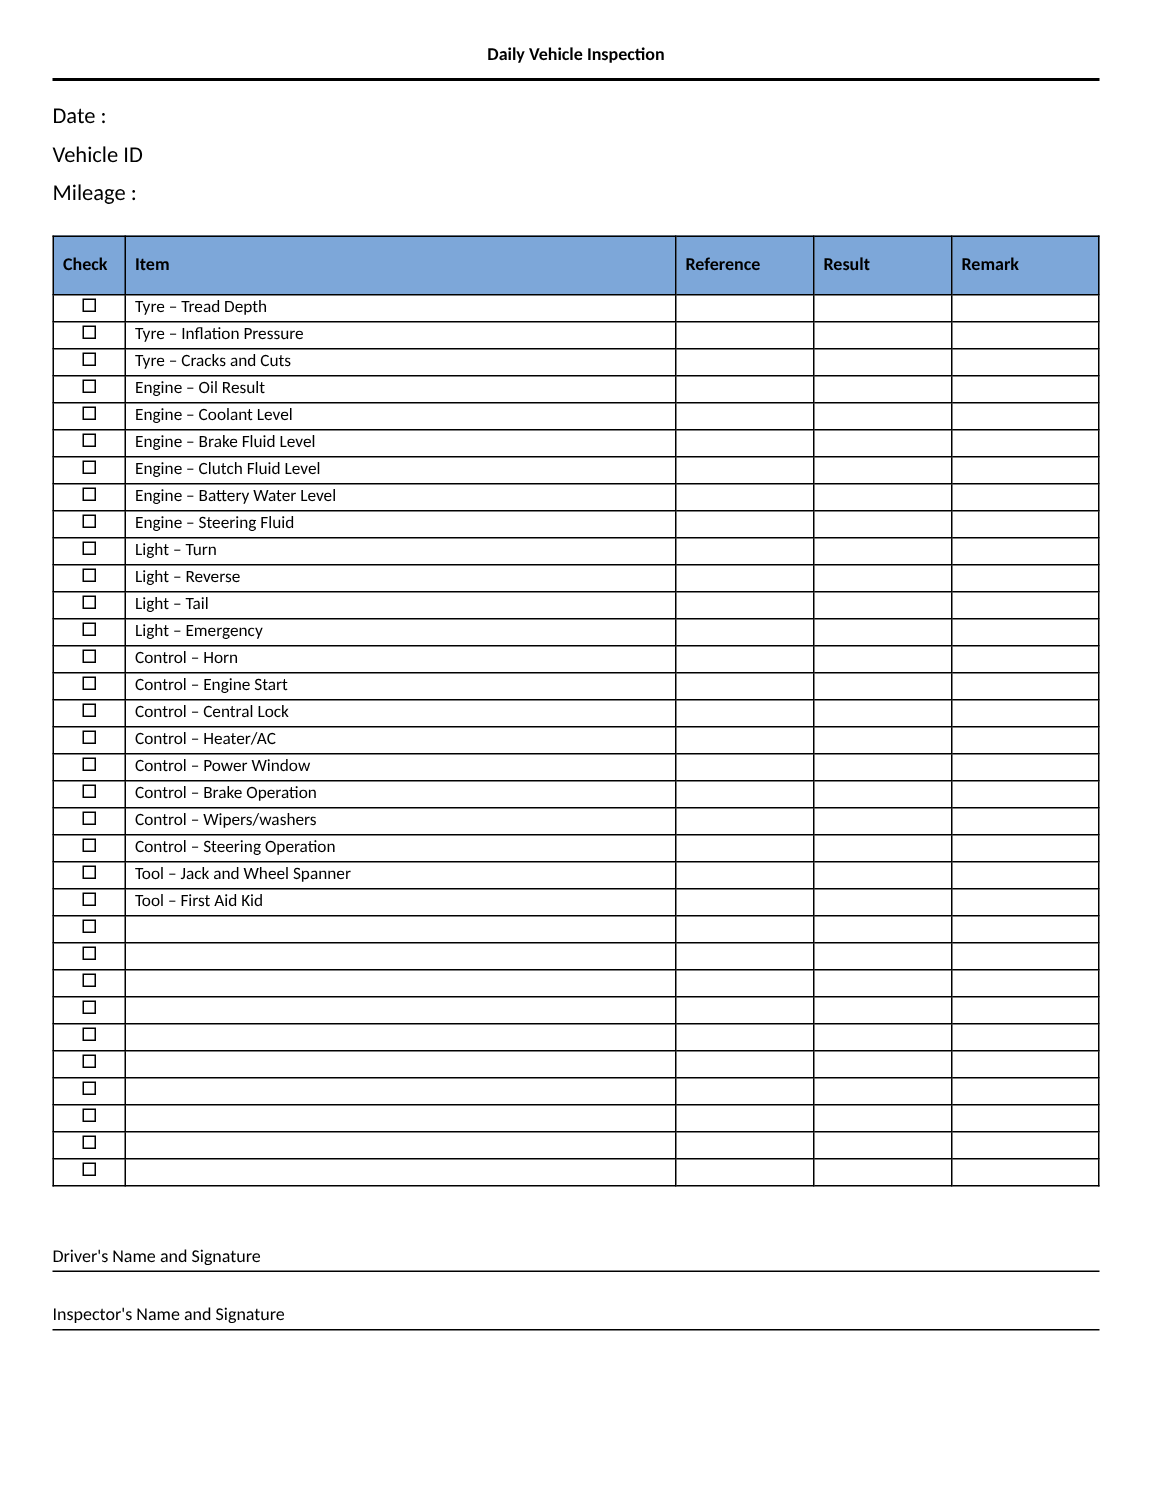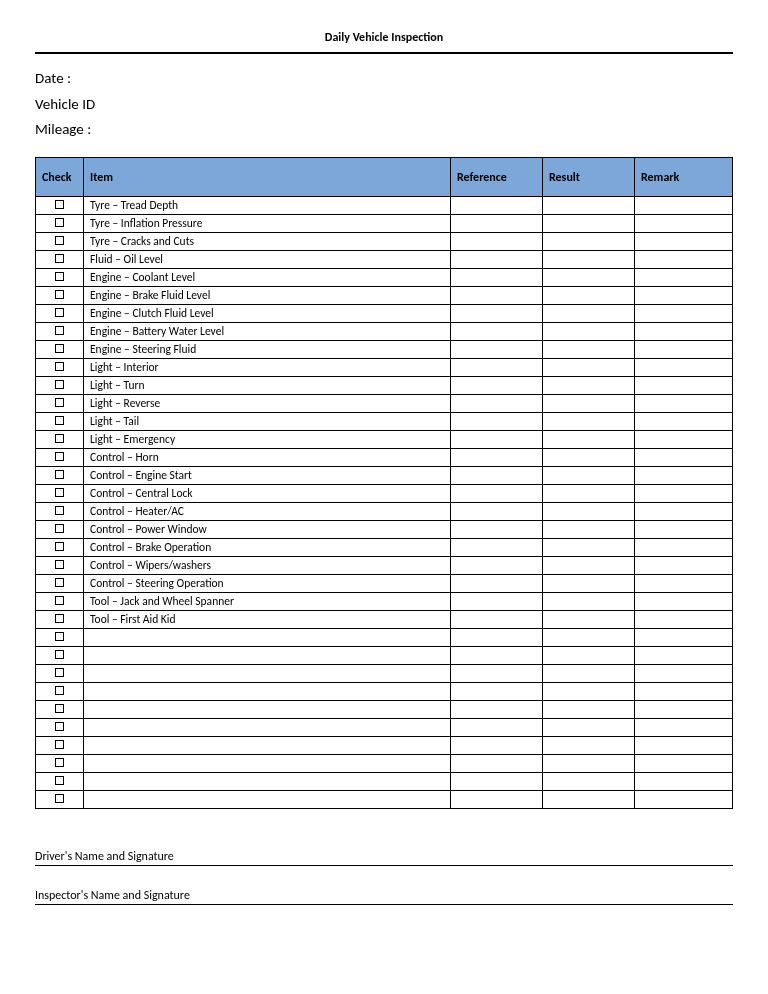--- a/index.html
+++ b/index.html
@@ -109,21 +109,21 @@
       </tr>
       <tr>
         <td class="check-cell"><span class="box"></span></td>
         <td>Tyre – Cracks and Cuts</td>
         <td></td>
         <td></td>
         <td></td>
       </tr>
       <tr>
         <td class="check-cell"><span class="box"></span></td>
-        <td>Fluid – Oil Level</td>
+        <td>Engine – Oil Result</td>
         <td></td>
         <td></td>
         <td></td>
       </tr>
       <tr>
         <td class="check-cell"><span class="box"></span></td>
         <td>Engine – Coolant Level</td>
         <td></td>
         <td></td>
         <td></td>
@@ -145,27 +145,20 @@
       <tr>
         <td class="check-cell"><span class="box"></span></td>
         <td>Engine – Battery Water Level</td>
         <td></td>
         <td></td>
         <td></td>
       </tr>
       <tr>
         <td class="check-cell"><span class="box"></span></td>
         <td>Engine – Steering Fluid</td>
-        <td></td>
-        <td></td>
-        <td></td>
-      </tr>
-      <tr>
-        <td class="check-cell"><span class="box"></span></td>
-        <td>Light – Interior</td>
         <td></td>
         <td></td>
         <td></td>
       </tr>
       <tr>
         <td class="check-cell"><span class="box"></span></td>
         <td>Light – Turn</td>
         <td></td>
         <td></td>
         <td></td>

